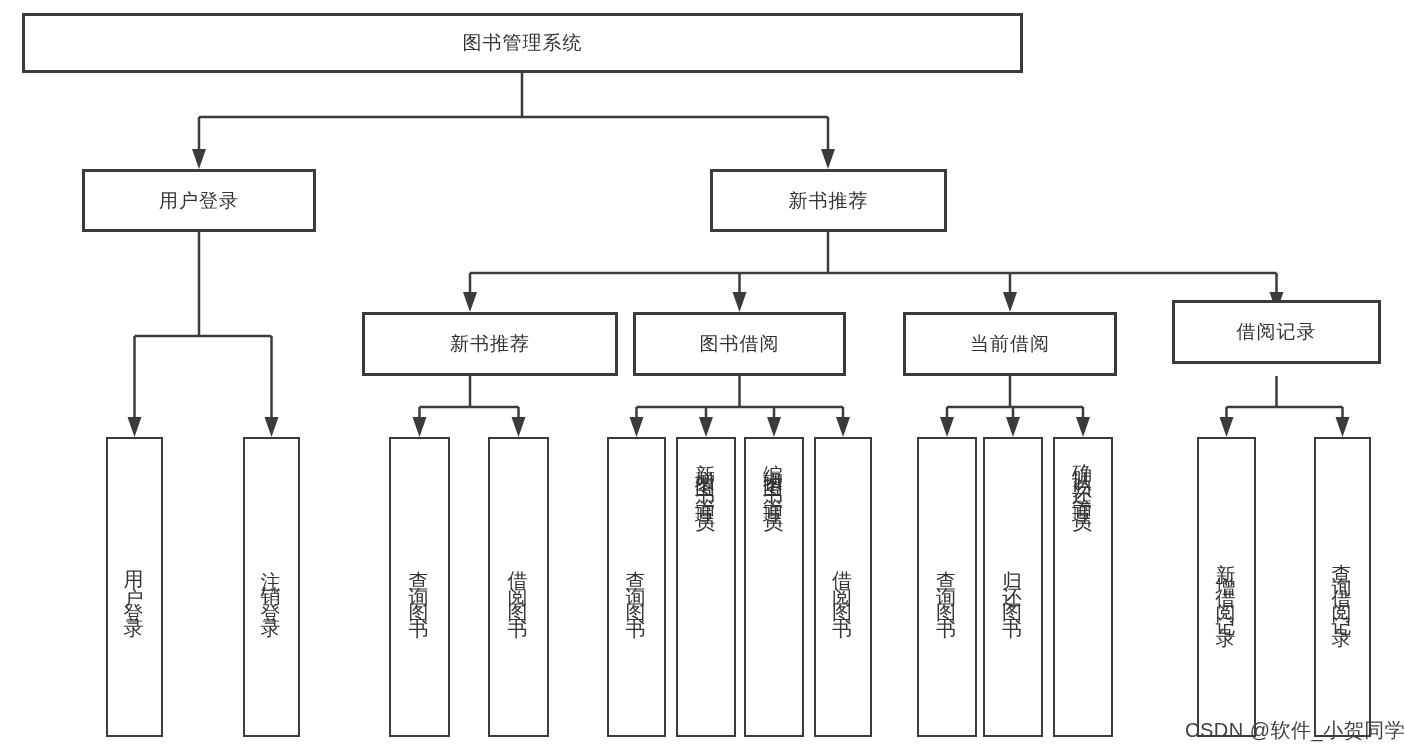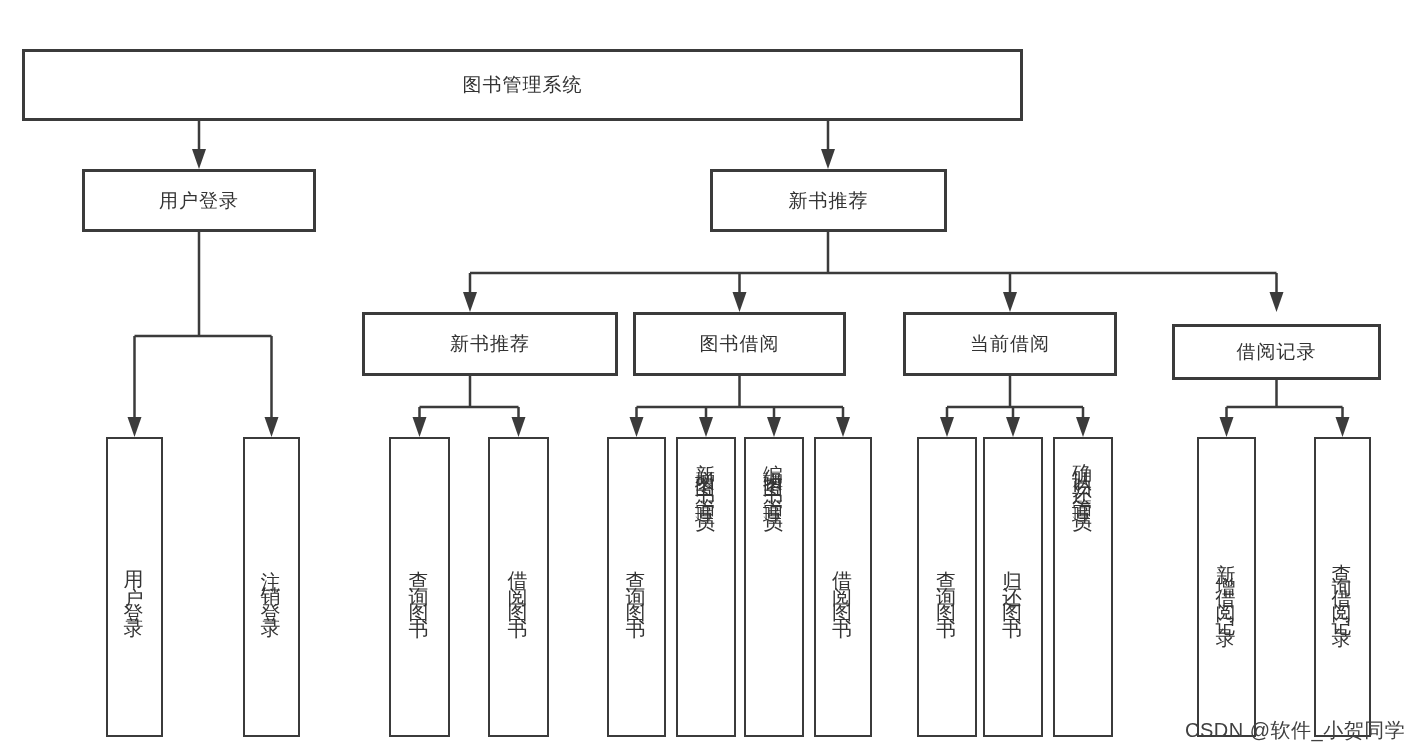--- a/index.html
+++ b/index.html
@@ -99,29 +99,29 @@
 
       <polygon points="940,417 954,417 947,437"></polygon>
       <polygon points="1006,417 1020,417 1013,437"></polygon>
       <polygon points="1076,417 1090,417 1083,437"></polygon>
 
       <polygon points="1219.5,417 1233.5,417 1226.5,437"></polygon>
       <polygon points="1335.5,417 1349.5,417 1342.5,437"></polygon>
     </g>
   </svg>
 
-  <div class="box" style="left:22px; top:13px; width:1001px; height:72px;margin-top:36px;">图书管理系统</div>
+  <div class="box" style="left:22px; top:13px; width:1001px; height:60px;">图书管理系统</div>
 
   <div class="box" style="left:82px; top:169px; width:234px; height:63px;">用户登录</div>
   <div class="box" style="left:710px; top:169px; width:237px; height:63px;">新书推荐</div>
 
   <div class="box" style="left:362px; top:312px; width:256px; height:64px;">新书推荐</div>
   <div class="box" style="left:903px; top:312px; width:214px; height:64px;">当前借阅</div>
   <div class="box" style="left:633px; top:312px; width:213px; height:64px;">图书借阅</div>
-  <div class="box" style="left:1172px; top:324px; width:209px; height:56px;">借阅记录</div>
+  <div class="box" style="left:1172px; top:300px; width:209px; height:64px;">借阅记录</div>
 
   <div class="box leaf vtext v4" style="left:106px; top:437px; width:57px; height:300px;">用户登录</div>
   <div class="box leaf vtext v4" style="left:243px; top:437px; width:57px; height:300px;">注销登录</div>
 
   <div class="box leaf vtext v4" style="left:389px; top:437px; width:61px; height:300px;">查询图书</div>
   <div class="box leaf vtext v4" style="left:488px; top:437px; width:61px; height:300px;">借阅图书</div>
 
   <div class="box leaf vtext v4" style="left:607px; top:437px; width:59px; height:300px;">查询图书</div>
   <div class="box leaf vtext v9 topalign" style="left:676px; top:437px; width:60px; height:300px;">新增图书（管理员）</div>
   <div class="box leaf vtext v9 topalign" style="left:744px; top:437px; width:60px; height:300px;">编辑图书（管理员）</div>

